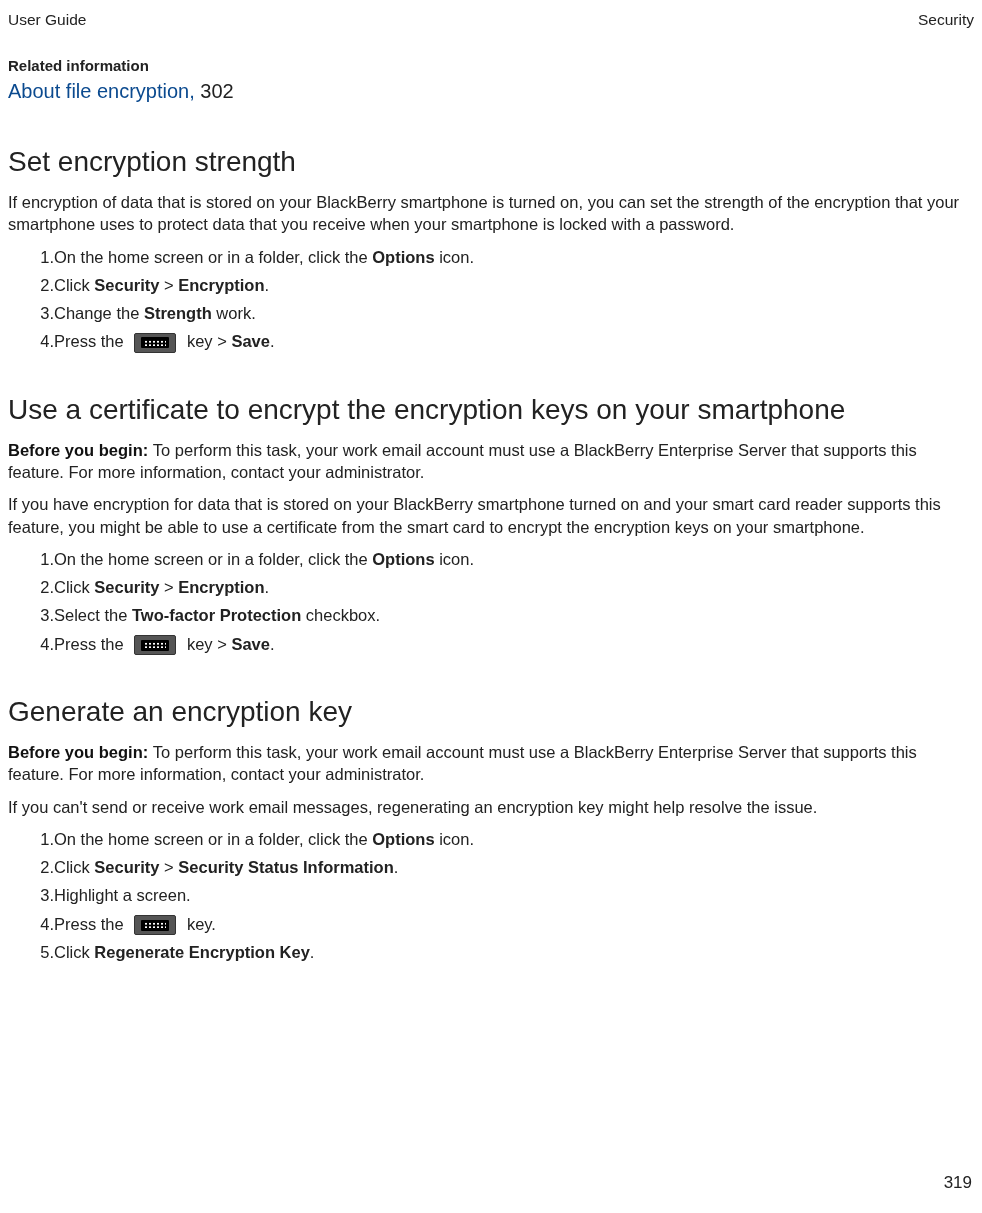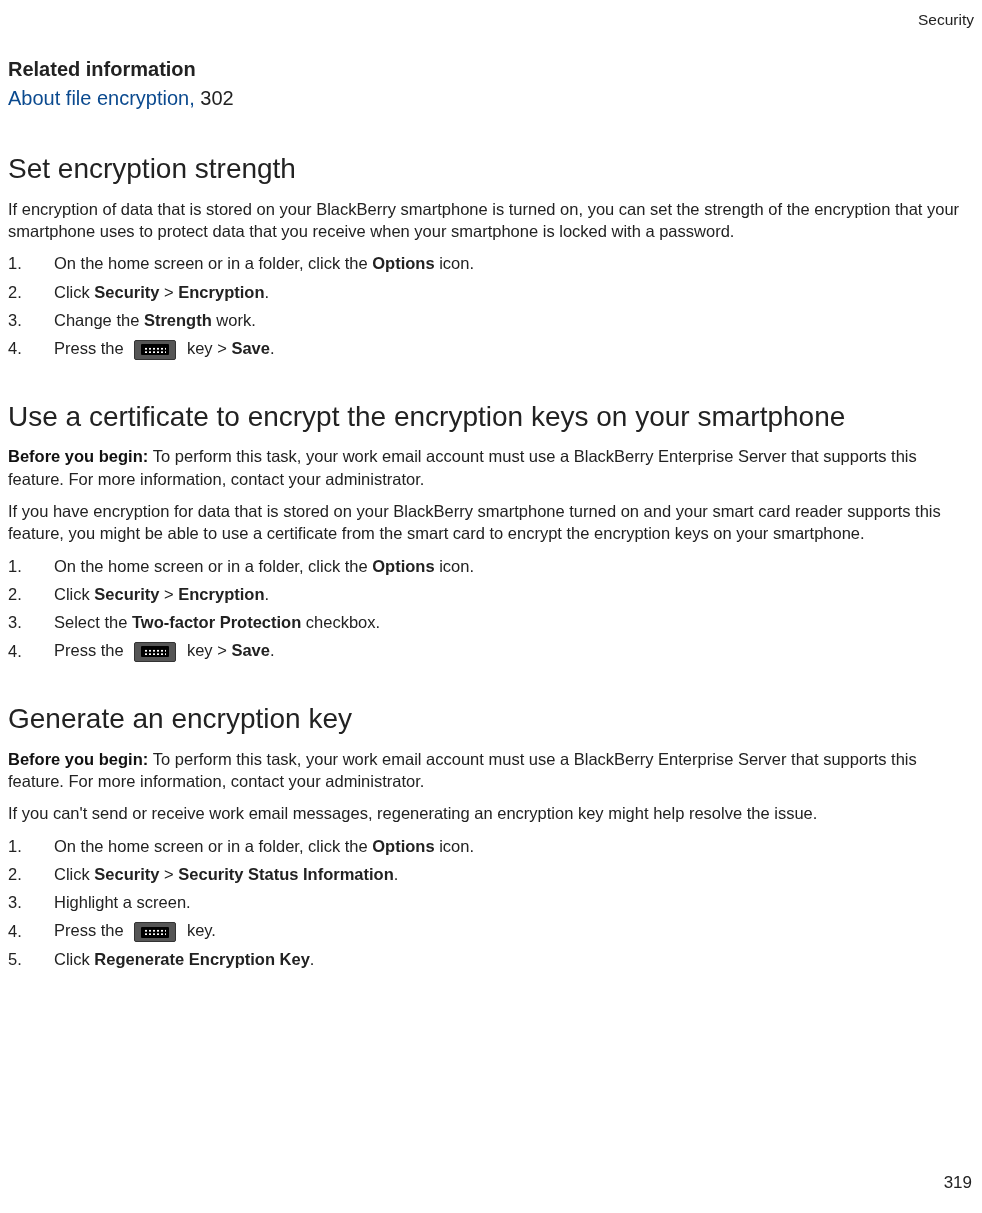--- a/index.html
+++ b/index.html
@@ -17,21 +17,21 @@
     .header {
       display: flex;
       justify-content: space-between;
       font-size: 15.5px;
       margin-bottom: 25px;
     }
     .header-left { }
     .header-right { }
     .related-heading {
       font-weight: bold;
-      font-size: 20px;
+      font-size: 15px;
       margin-top: 18px;
     }
     .link {
       color: #0b4a8f;
     }
     .related-line {
       margin-top: 2px;
       font-size: 20px;
     }
     h2 {
@@ -48,20 +48,21 @@
       list-style: none;
       counter-reset: item;
       margin: 10px 0 6px 0;
     }
     ol li {
       counter-increment: item;
       display: flex;
       align-items: center;
       margin: 6px 0;
       flex-wrap: wrap;
+      text-align: right;
     }
     ol li::before {
       content: counter(item) ".";
       width: 46px;
       flex-shrink: 0;
     }
     .b { font-weight: bold; }
     .bb-key {
       display: inline-flex;
       vertical-align: middle;
@@ -101,20 +102,21 @@
       right: 10px;
       font-size: 17px;
       text-align: right;
     }
   </style>
 </head>
 <body>
 
 <div class="header">
   <div class="header-left">
+    <div>User Guide</div>
   </div>
   <div class="header-right">Security</div>
 </div>
 
 <div class="related-heading">Related information</div>
 <div class="related-line">
   <span class="link">About file encryption, </span><span>302</span>
 </div>
 
 <h2>Set encryption strength</h2>

